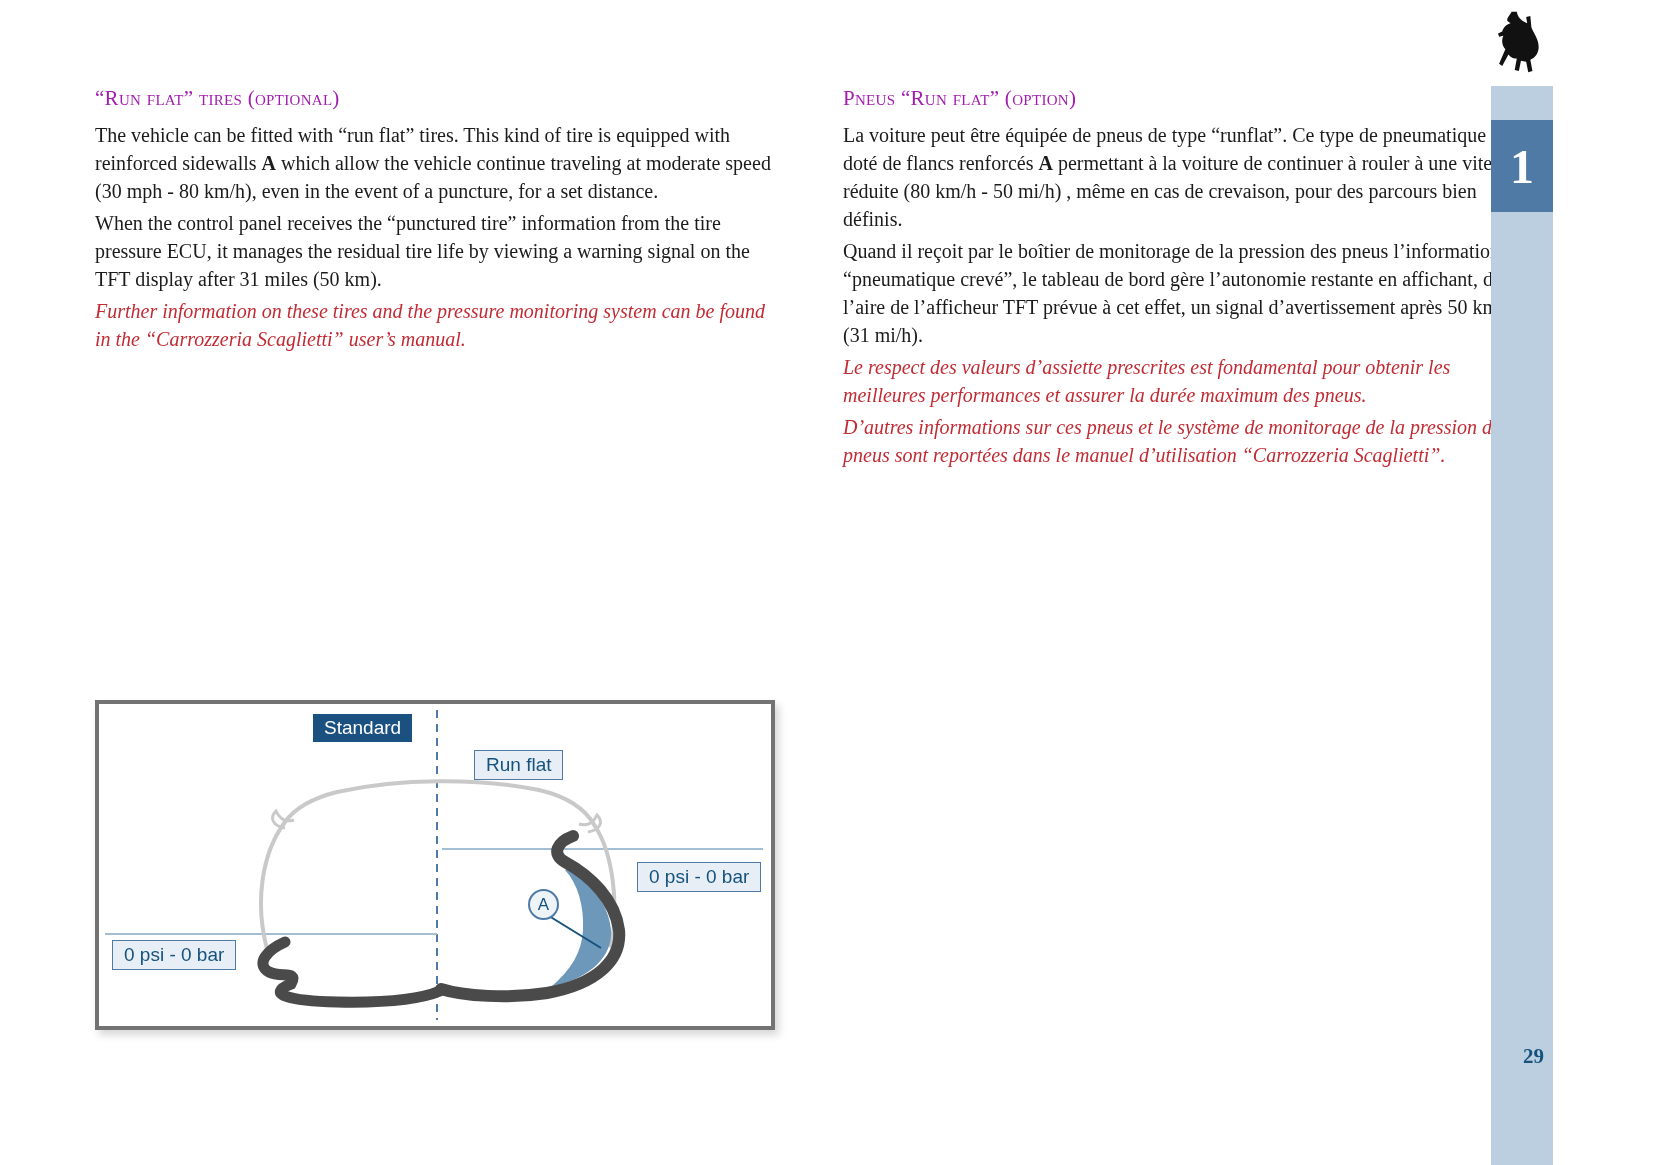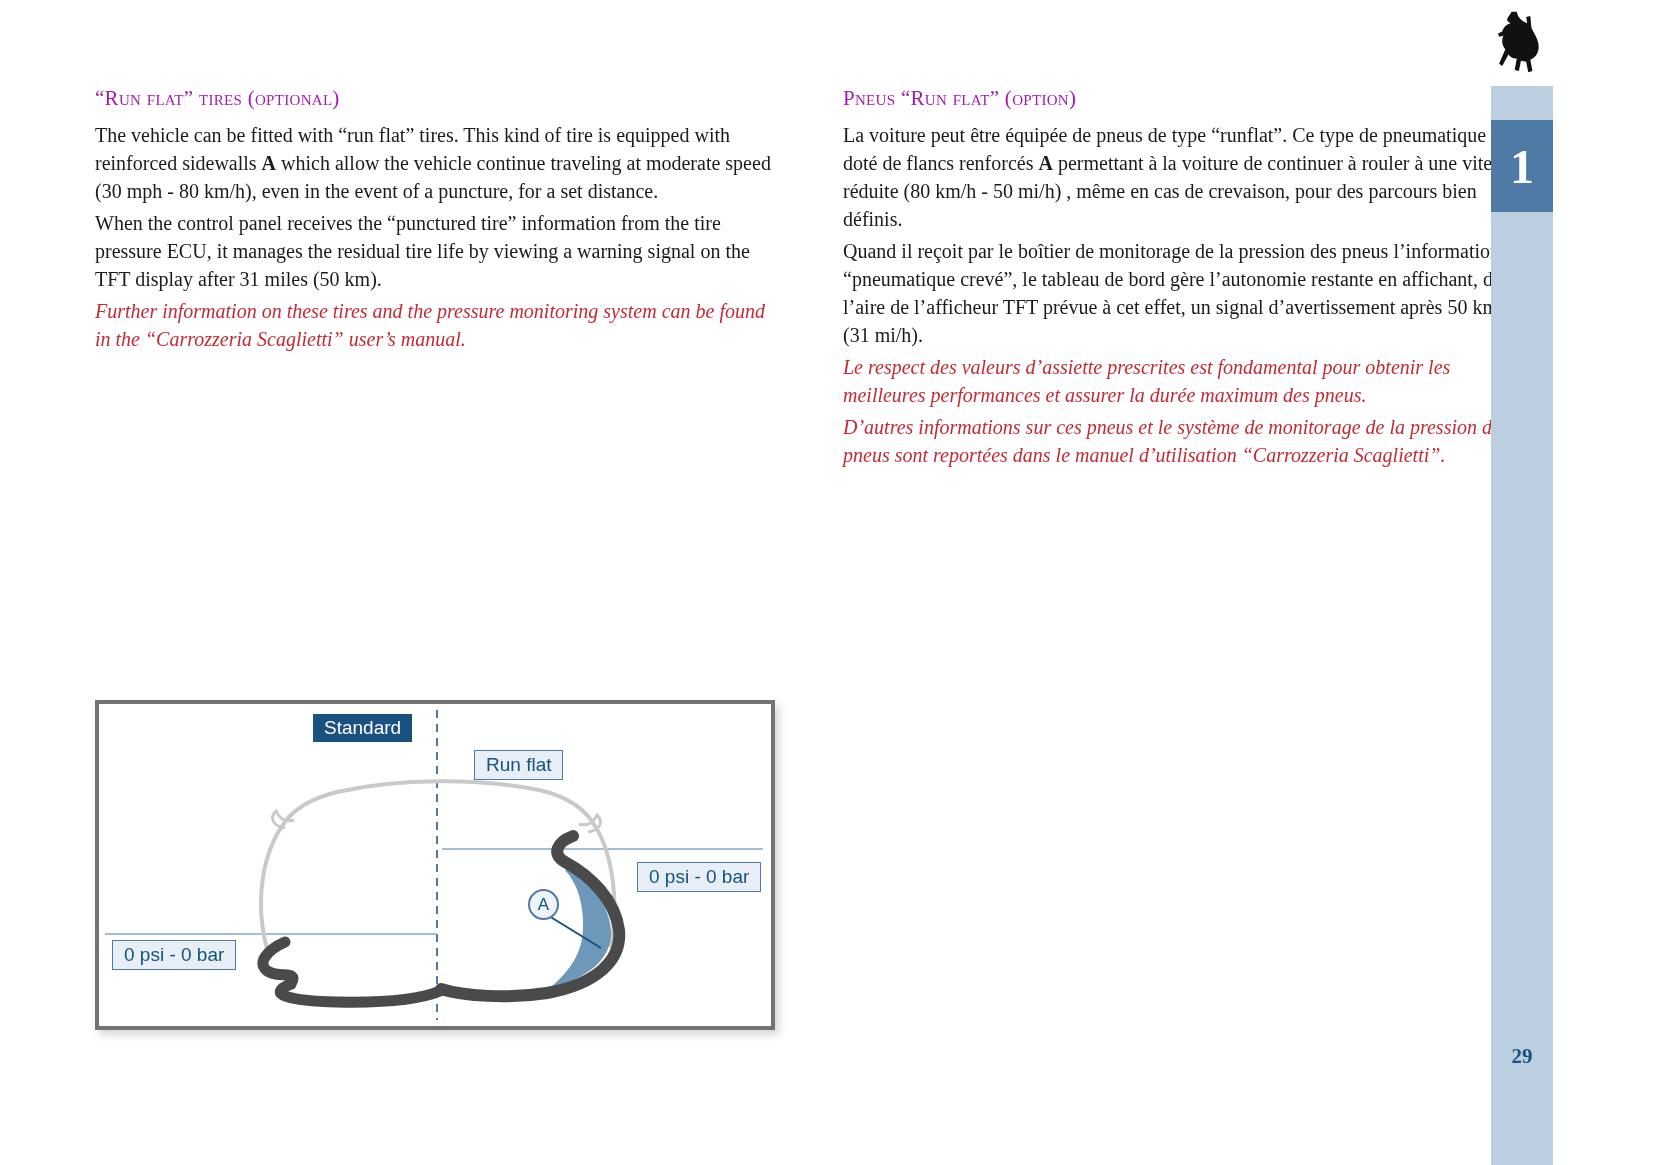--- a/index.html
+++ b/index.html
@@ -15,21 +15,21 @@
   .body-p{margin:0 0 4px 0;font-size:20px;line-height:28px;}
   .note-p{margin:0 0 4px 0;font-size:20px;line-height:28px;font-style:italic;color:#c22b33;}
   .bold-ref{font-weight:bold;}
 
   
   .side-band{position:absolute;left:1491px;top:86px;width:62px;height:1079px;background:#bccfe0;}
   .chapter-tab{position:absolute;left:1491px;top:120px;width:62px;height:92px;background:#4f7aa6;
                color:#ffffff;display:flex;align-items:center;justify-content:center;
                font-size:48px;font-weight:bold;font-family:"Liberation Serif", serif;}
   .logo{position:absolute;left:1497px;top:8px;width:50px;height:72px;}
-  .page-num{position:absolute;left:1500px;top:1044px;width:44px;text-align:center;
+  .page-num{position:absolute;left:1500px;top:1044px;width:44px;text-align:right;
             color:#16527e;font-weight:bold;font-size:21px;}
 
   
   .diagram{position:absolute;left:95px;top:700px;width:672px;height:322px;background:#ffffff;
            border:4px solid #737373;box-shadow:4px 5px 8px rgba(0,0,0,0.16);}
   .diagram svg{position:absolute;left:0;top:0;}
   .dlabel{position:absolute;font-family:"Liberation Sans", sans-serif;font-size:19px;
           padding:3px 11px;white-space:nowrap;}
   .dlabel-dark{background:#1b5180;color:#ffffff;left:214px;top:10px;}
   .dlabel-runflat{background:#e7eef5;color:#16527e;border:1px solid #4f7aa6;left:375px;top:10px;margin-top:36px;}

